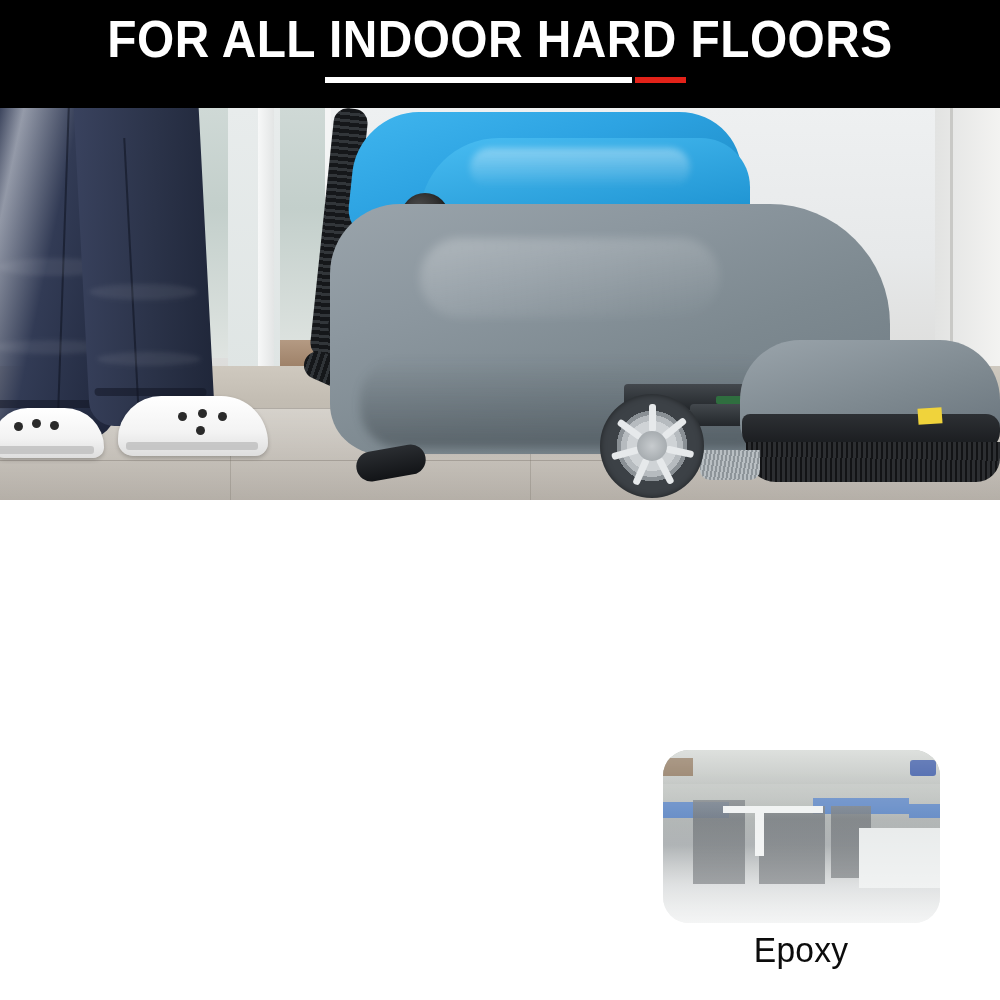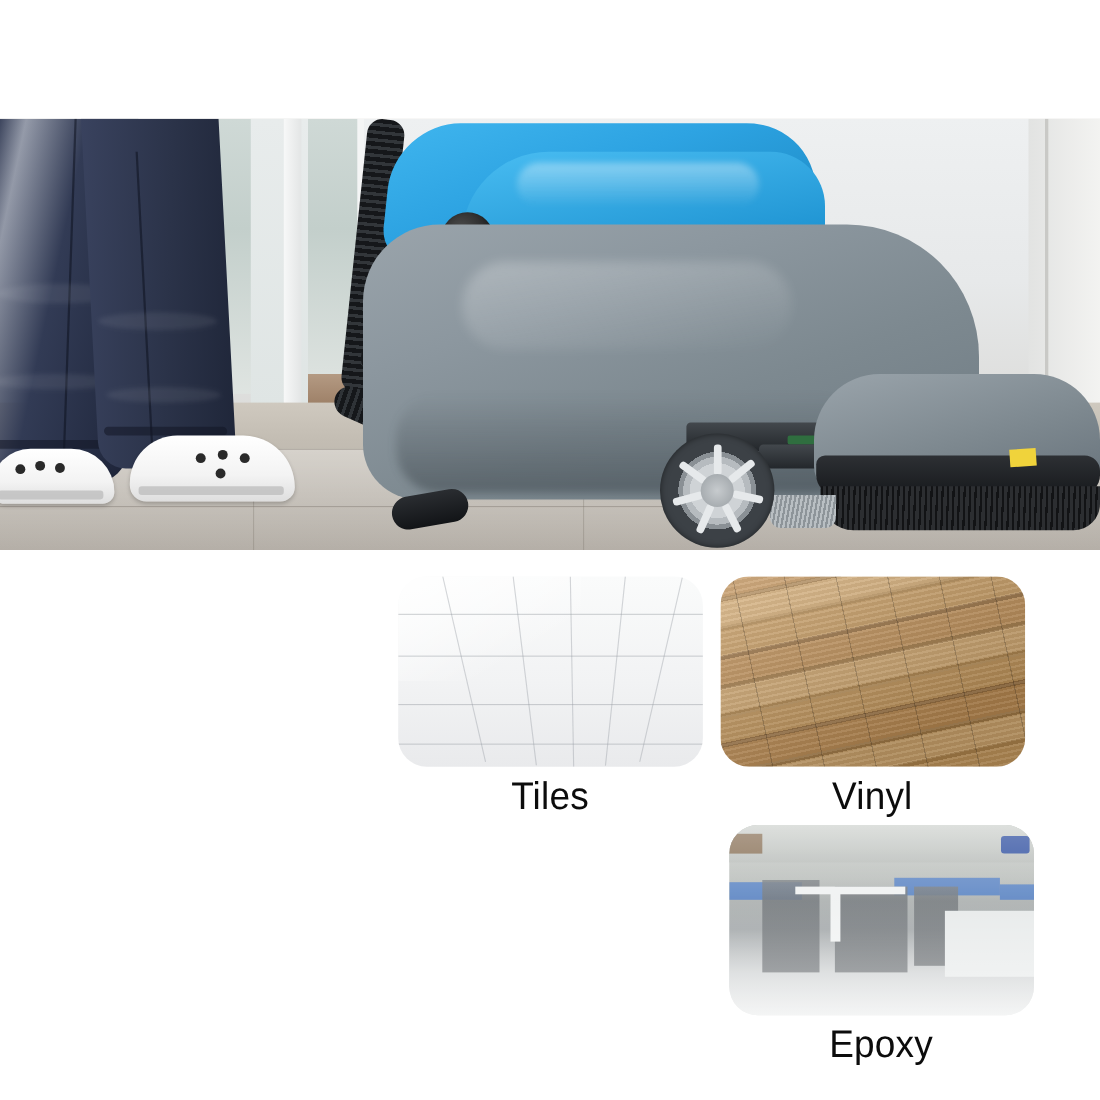--- a/index.html
+++ b/index.html
@@ -536,20 +536,28 @@
     left: 0; top: 8px; width: 30px; height: 18px;
     background: #7a5b3c;
     opacity: 0.8;
   }
 </style>
 </head>
 <body>
 
 <div id="page">
 
+  <div id="header-banner">
+    <div id="banner-title">FOR ALL INDOOR HARD FLOORS</div>
+    <div id="banner-rule">
+      <div id="banner-rule-white"></div>
+      <div id="banner-rule-gap"></div>
+      <div id="banner-rule-red"></div>
+    </div>
+  </div>
 
   <div id="hero-photo">
 
     <div class="hp-wall"></div>
     <div class="hp-glass"></div>
     <div class="hp-glass2"></div>
     <div class="hp-doorframe"></div>
     <div class="hp-rightwall"></div>
     <div class="hp-rightwall-edge"></div>
     <div class="hp-baseboard"></div>
@@ -620,40 +628,21 @@
     <div class="wheel-spoke" style="transform:rotate(306deg);"></div>
     <div class="mach-wheel-hub"></div>
 
     <div class="hose hose-elbow"></div>
 
   </div>
 
   <div id="floor-grid">
 
 
-    <div class="floor-cell" style="left:355px; top:24px;">
-      <div class="floor-swatch tex-tiles">
-        <div class="tl-gloss"></div>
-        <div class="tl-h" style="top:34px;"></div>
-        <div class="tl-h" style="top:72px;"></div>
-        <div class="tl-h" style="top:116px;"></div>
-        <div class="tl-h" style="top:152px;"></div>
-        <div class="tl-v" style="left:40px;  transform:rotate(-13deg);"></div>
-        <div class="tl-v" style="left:104px; transform:rotate(-7deg);"></div>
-        <div class="tl-v" style="left:156px; transform:rotate(-1deg);"></div>
-        <div class="tl-v" style="left:206px; transform:rotate(6deg);"></div>
-        <div class="tl-v" style="left:258px; transform:rotate(13deg);"></div>
-      </div>
-      <div class="floor-label">Tiles</div>
-    </div>
-
-    <div class="floor-cell" style="left:648px; top:24px;">
-      <div class="floor-swatch tex-vinyl"></div>
-      <div class="floor-label">Vinyl</div>
-    </div>
+
 
 
 
     <div class="floor-cell" style="left:656px; top:250px;">
       <div class="floor-swatch tex-epoxy">
         <div class="ep-topstrip"></div>
         <div class="ep-brown"></div>
         <div class="ep-blue-corner"></div>
         <div class="ep-band-blue" style="left:0;    top:52px; width:66px;  height:16px;"></div>
         <div class="ep-band-blue" style="left:150px;top:48px; width:96px;  height:16px;"></div>

